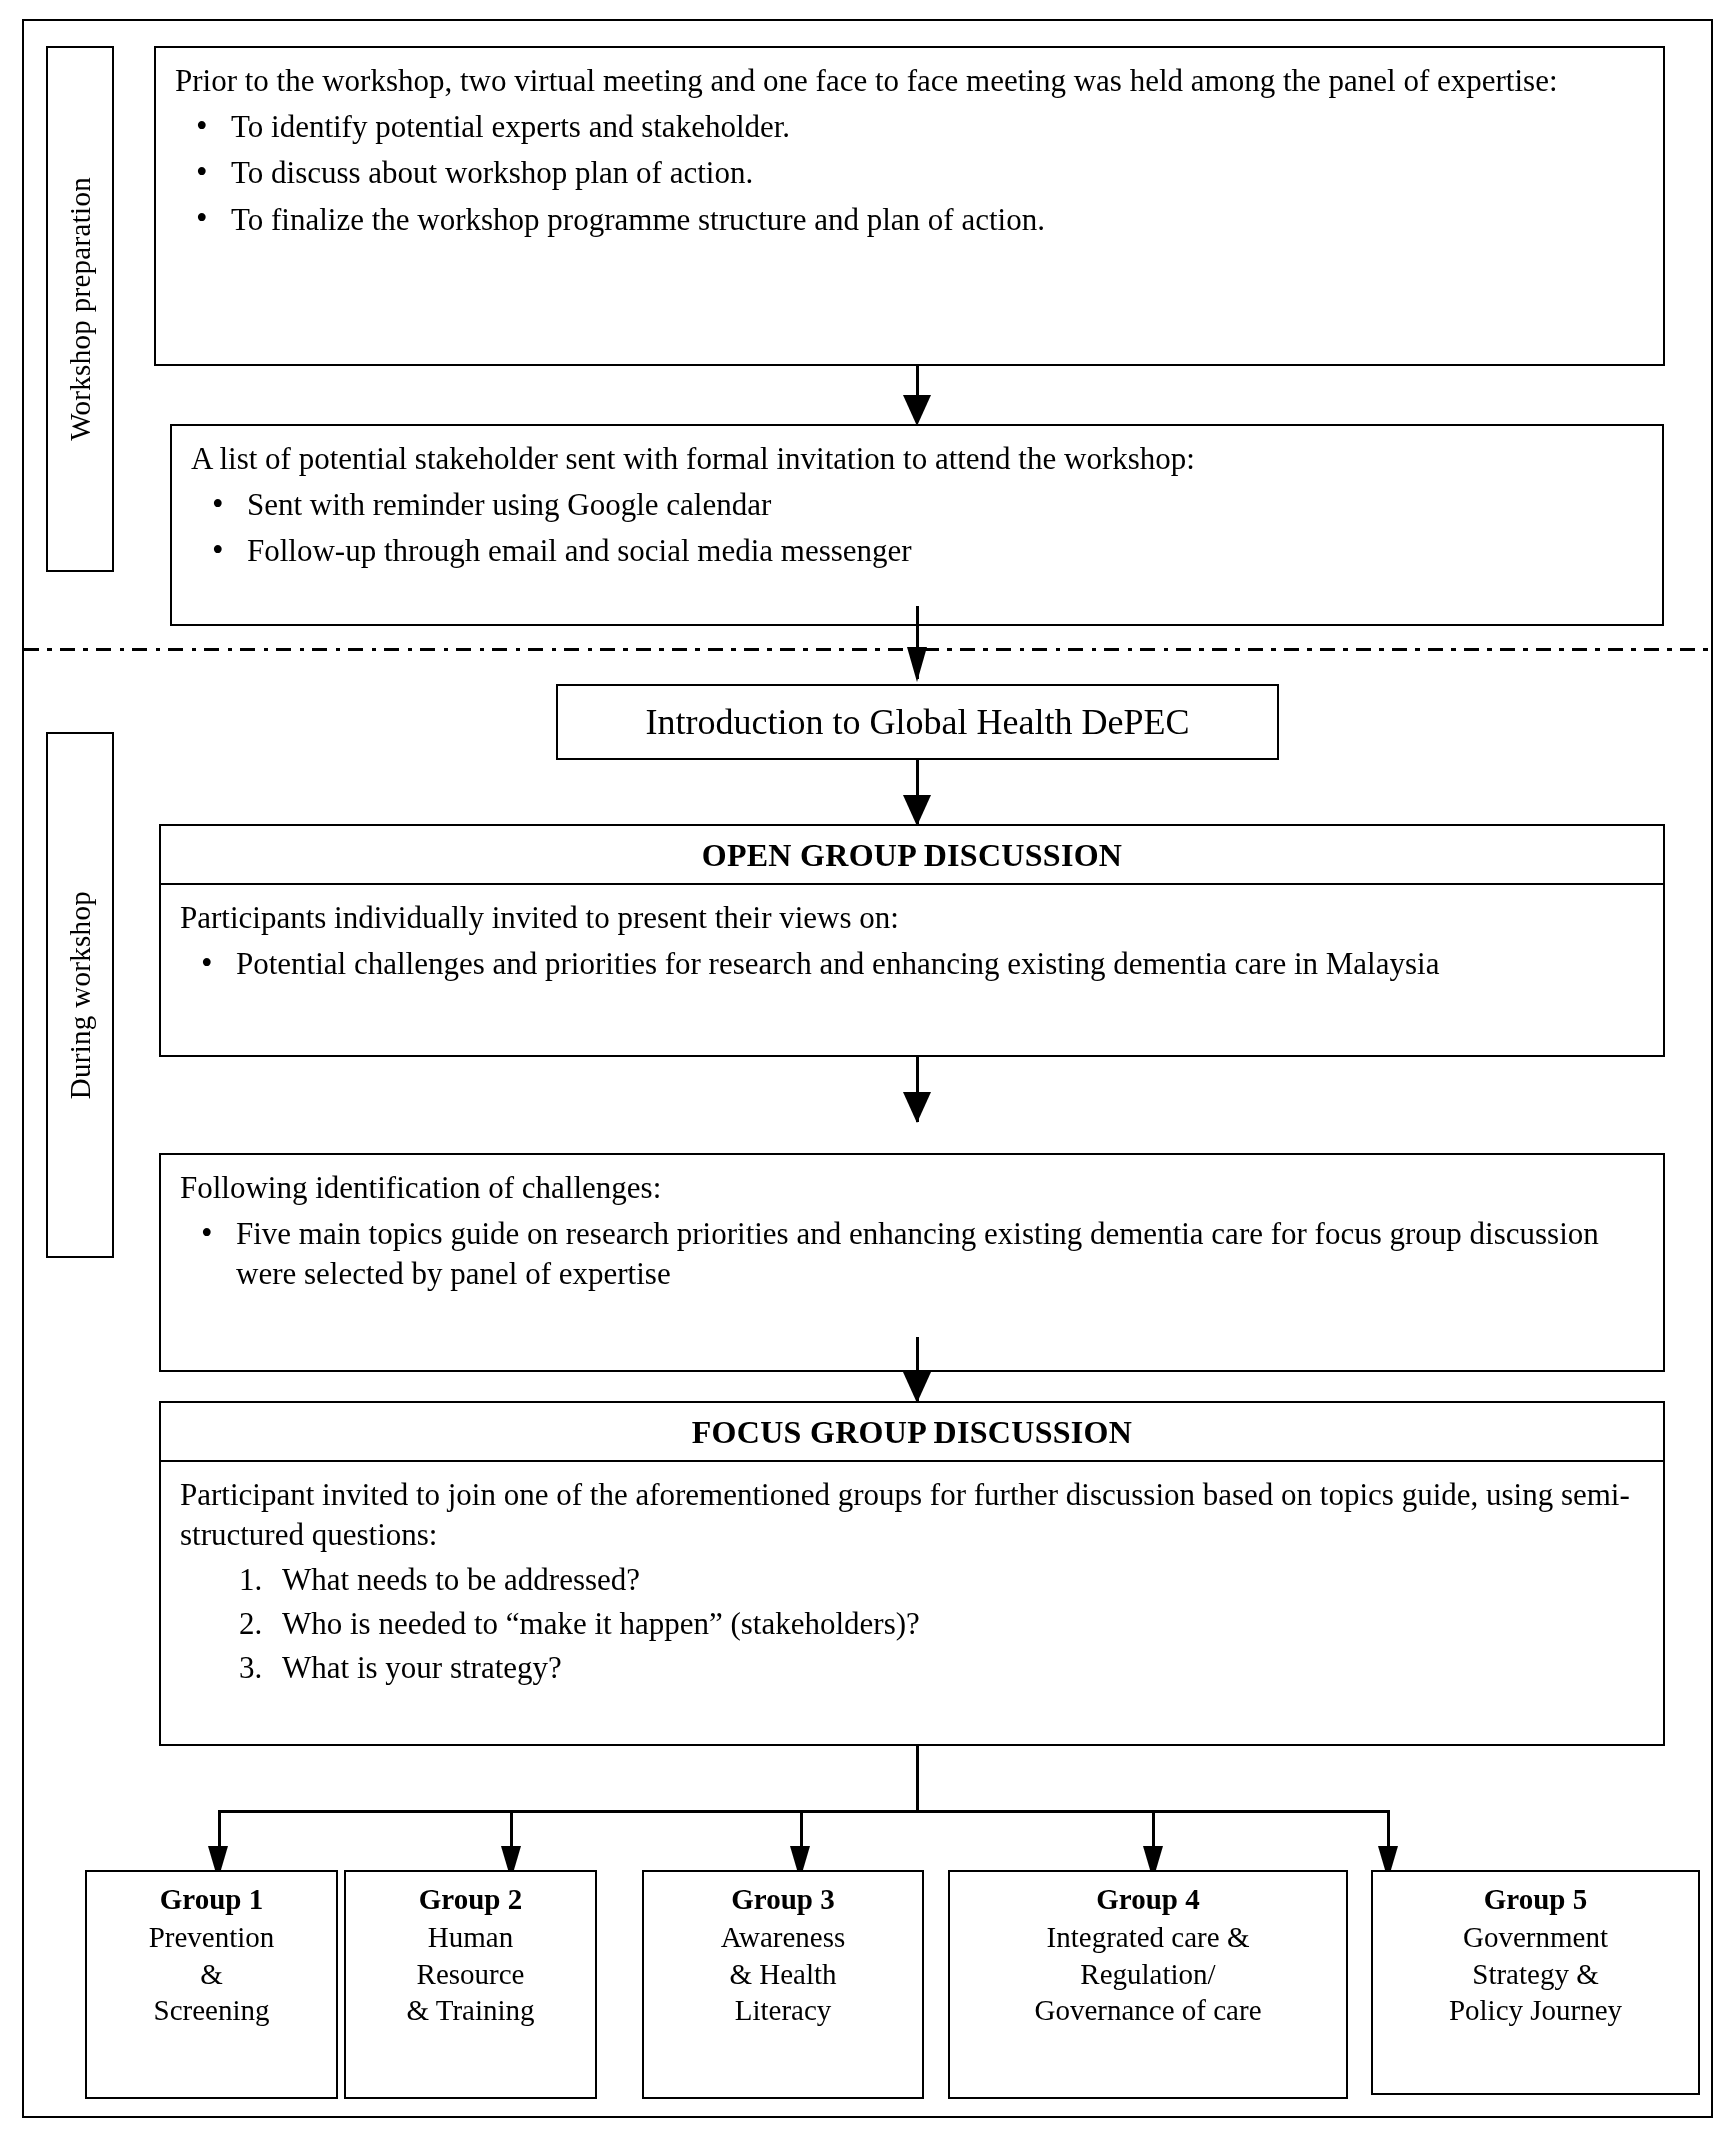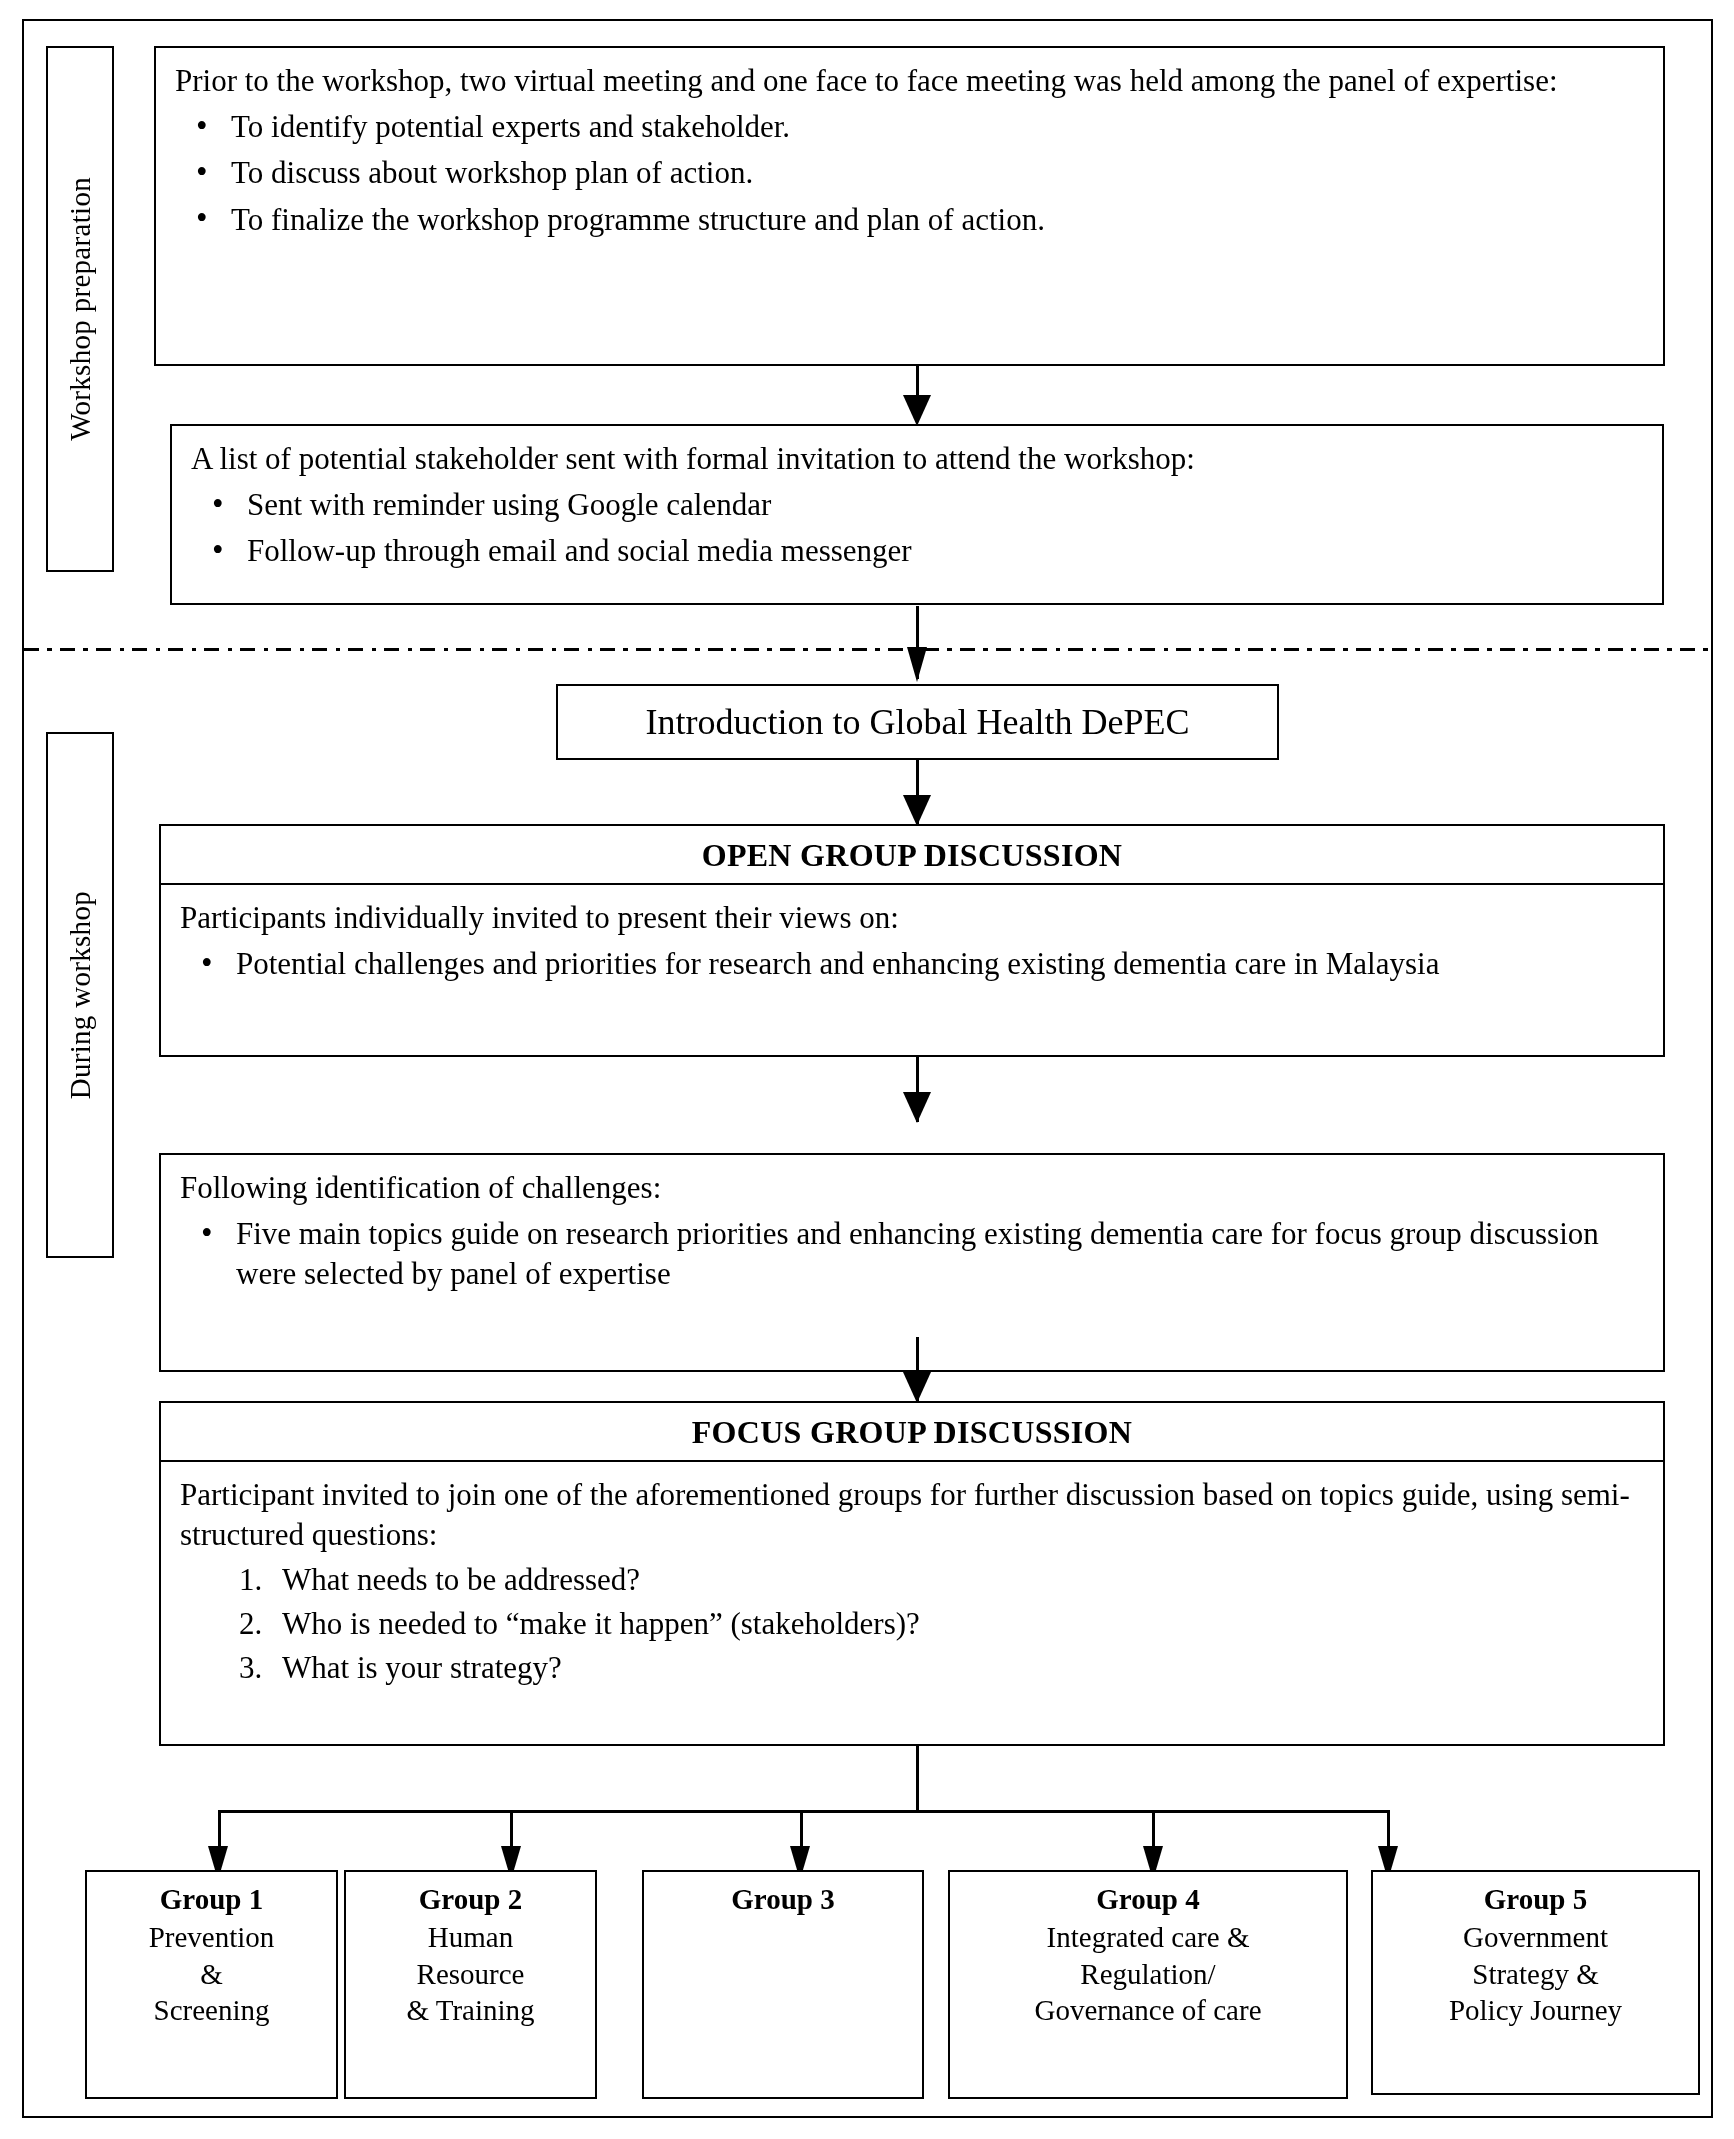--- a/index.html
+++ b/index.html
@@ -205,21 +205,21 @@
         <li>To identify potential experts and stakeholder.</li>
         <li>To discuss about workshop plan of action.</li>
         <li>To finalize the workshop programme structure and plan of action.</li>
       </ul>
     </div>
   </div>
 
   <div class="vline" style="left:916px; top:366px; height:35px;"></div>
   <div class="arrowhead" style="left:903px; top:395px;"></div>
 
-  <div class="box" style="left:170px; top:424px; width:1494px; height:181px;">
+  <div class="box" style="left:170px; top:424px; width:1494px; height:202px;">
     <div class="body">
       <p class="lead">A list of potential stakeholder sent with formal invitation to attend the workshop:</p>
       <ul class="bullets">
         <li>Sent with reminder using Google calendar</li>
         <li>Follow-up through email and social media messenger</li>
       </ul>
     </div>
   </div>
 
   <div class="vline" style="left:916px; top:606px; height:73px;"></div>
@@ -298,20 +298,23 @@
 
   <div class="group-box" style="left:344px; top:1870px; width:253px; height:229px;">
     <span class="gtitle">Group 2</span>
     <span class="gdesc" style="white-space:pre-line;">Human
 Resource
 &amp; Training</span>
   </div>
 
   <div class="group-box" style="left:642px; top:1870px; width:282px; height:229px;">
     <span class="gtitle">Group 3</span>
+    <span class="gdesc" style="white-space:pre-line;">Awareness
+&amp; Health
+Literacy</span>
   </div>
 
   <div class="group-box" style="left:948px; top:1870px; width:400px; height:229px;">
     <span class="gtitle">Group 4</span>
     <span class="gdesc" style="white-space:pre-line;">Integrated care &amp;
 Regulation/
 Governance of care</span>
   </div>
 
   <div class="group-box" style="left:1371px; top:1870px; width:329px; height:225px;">

